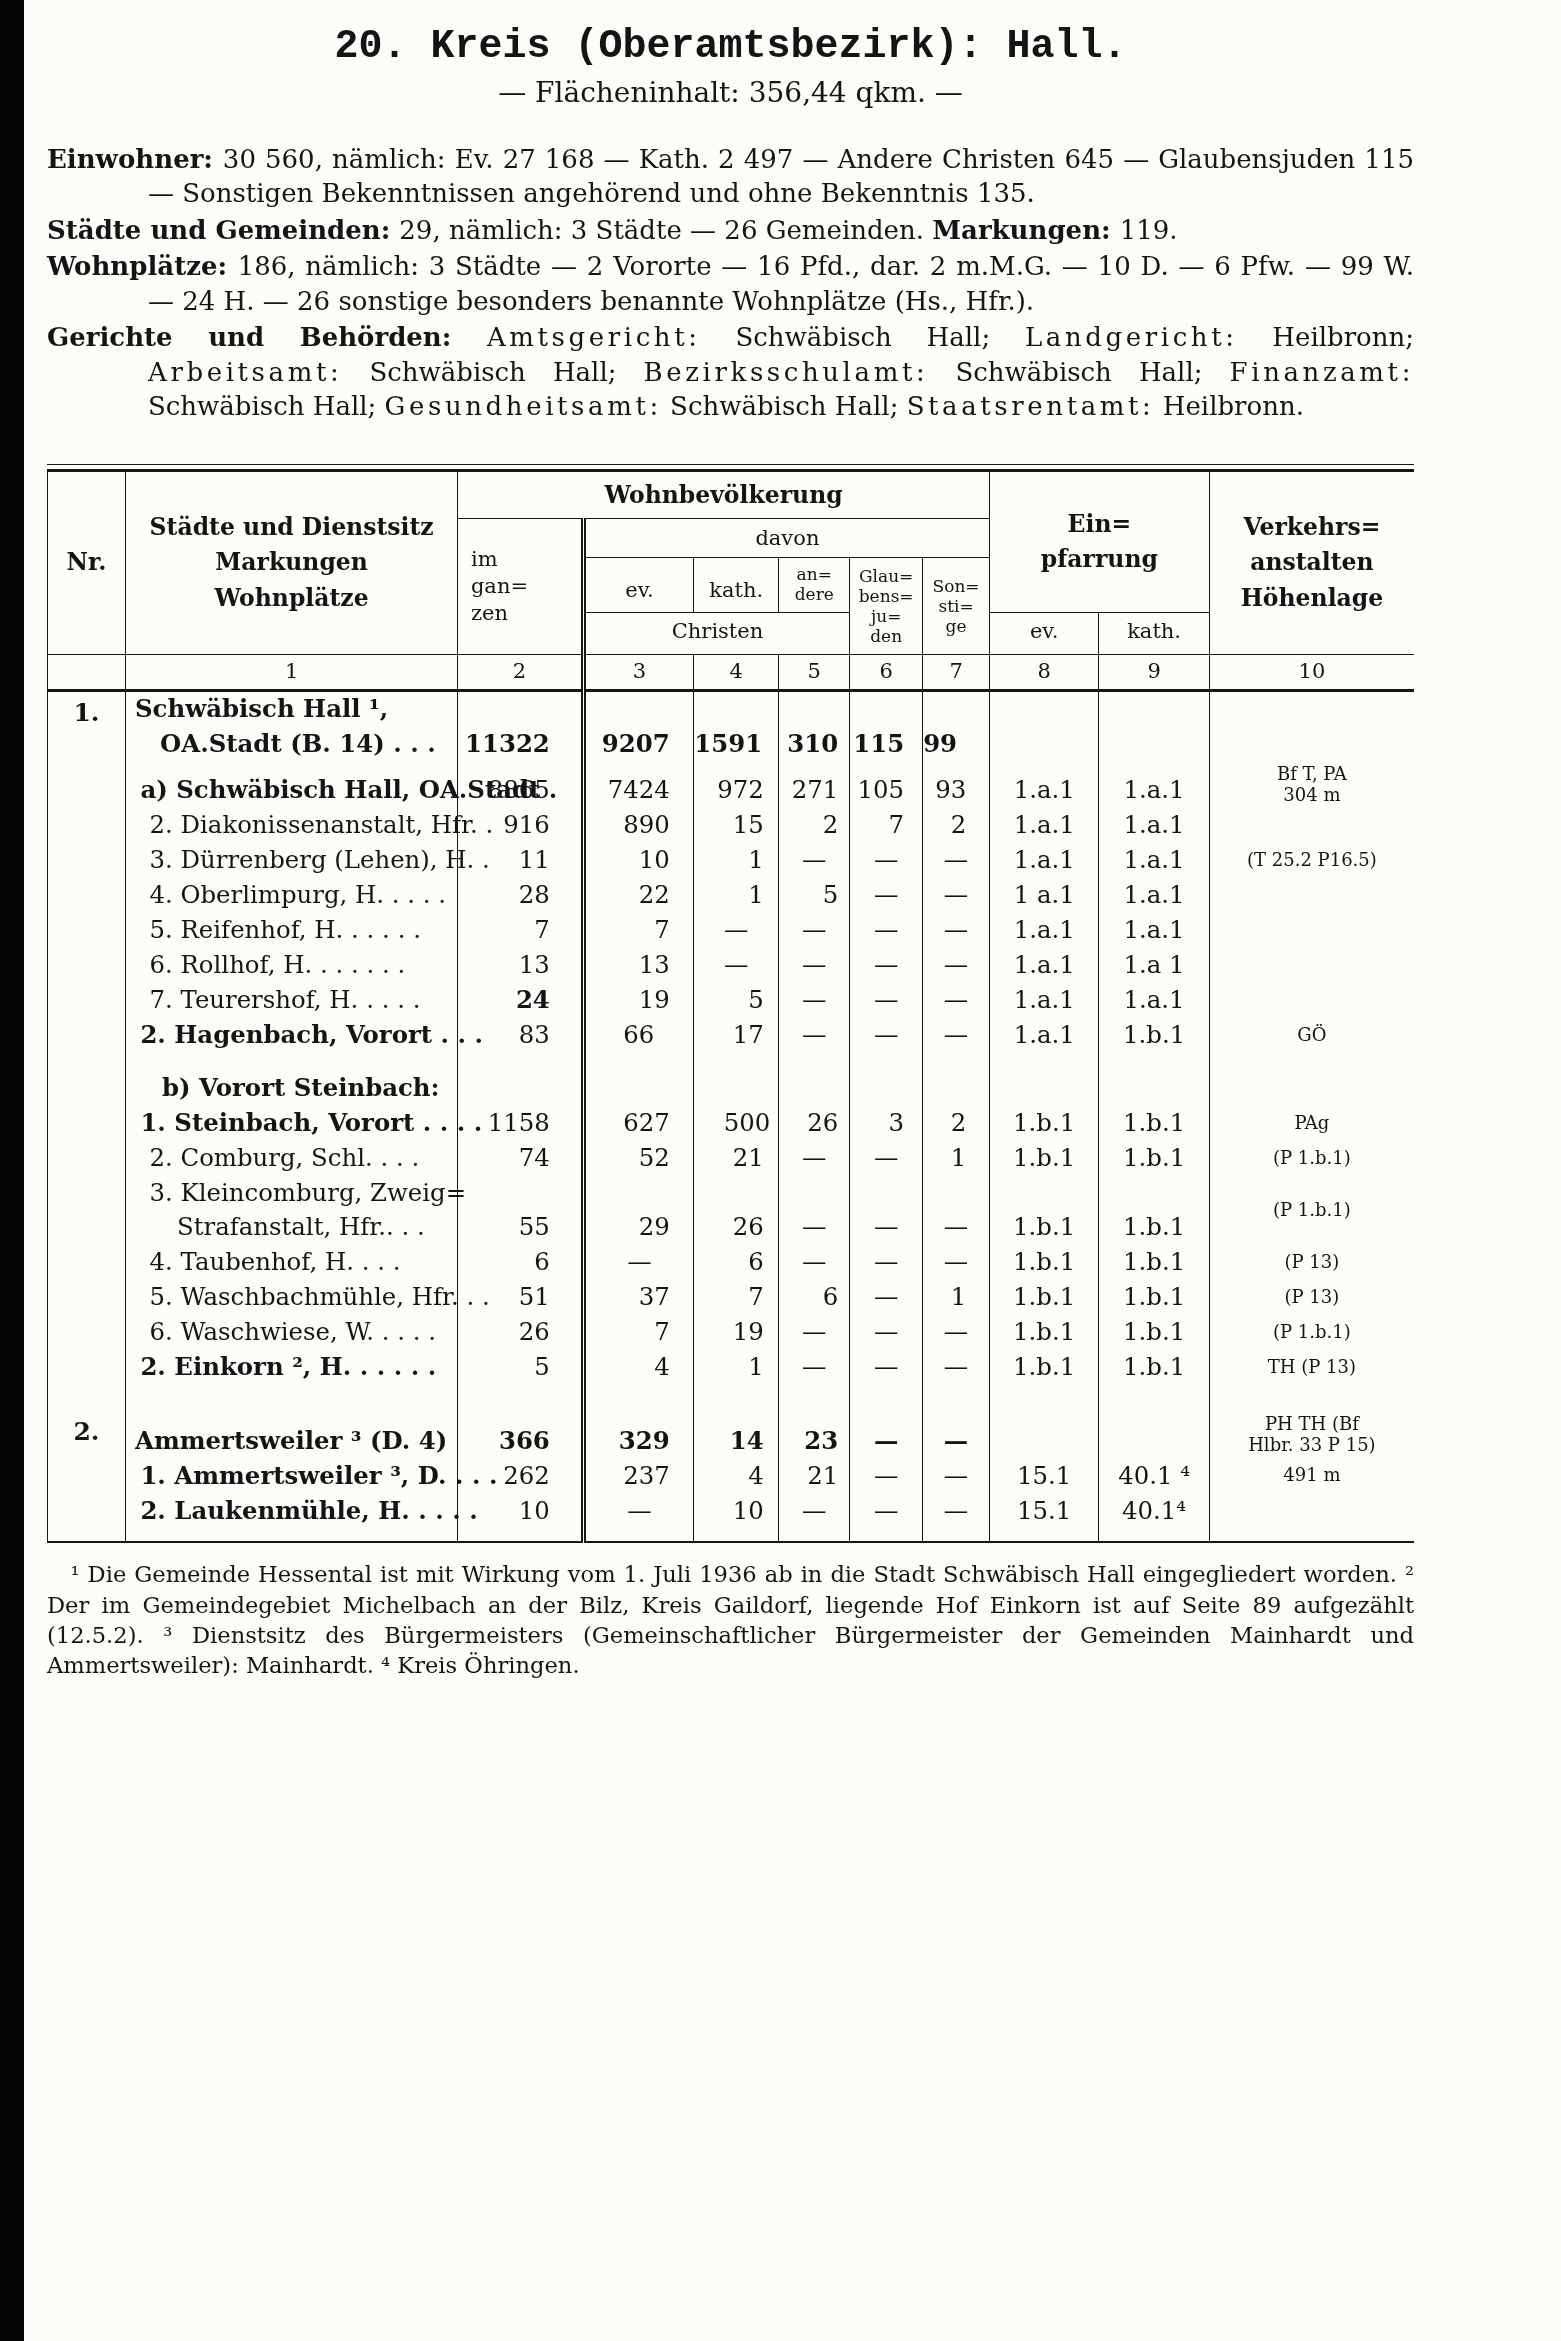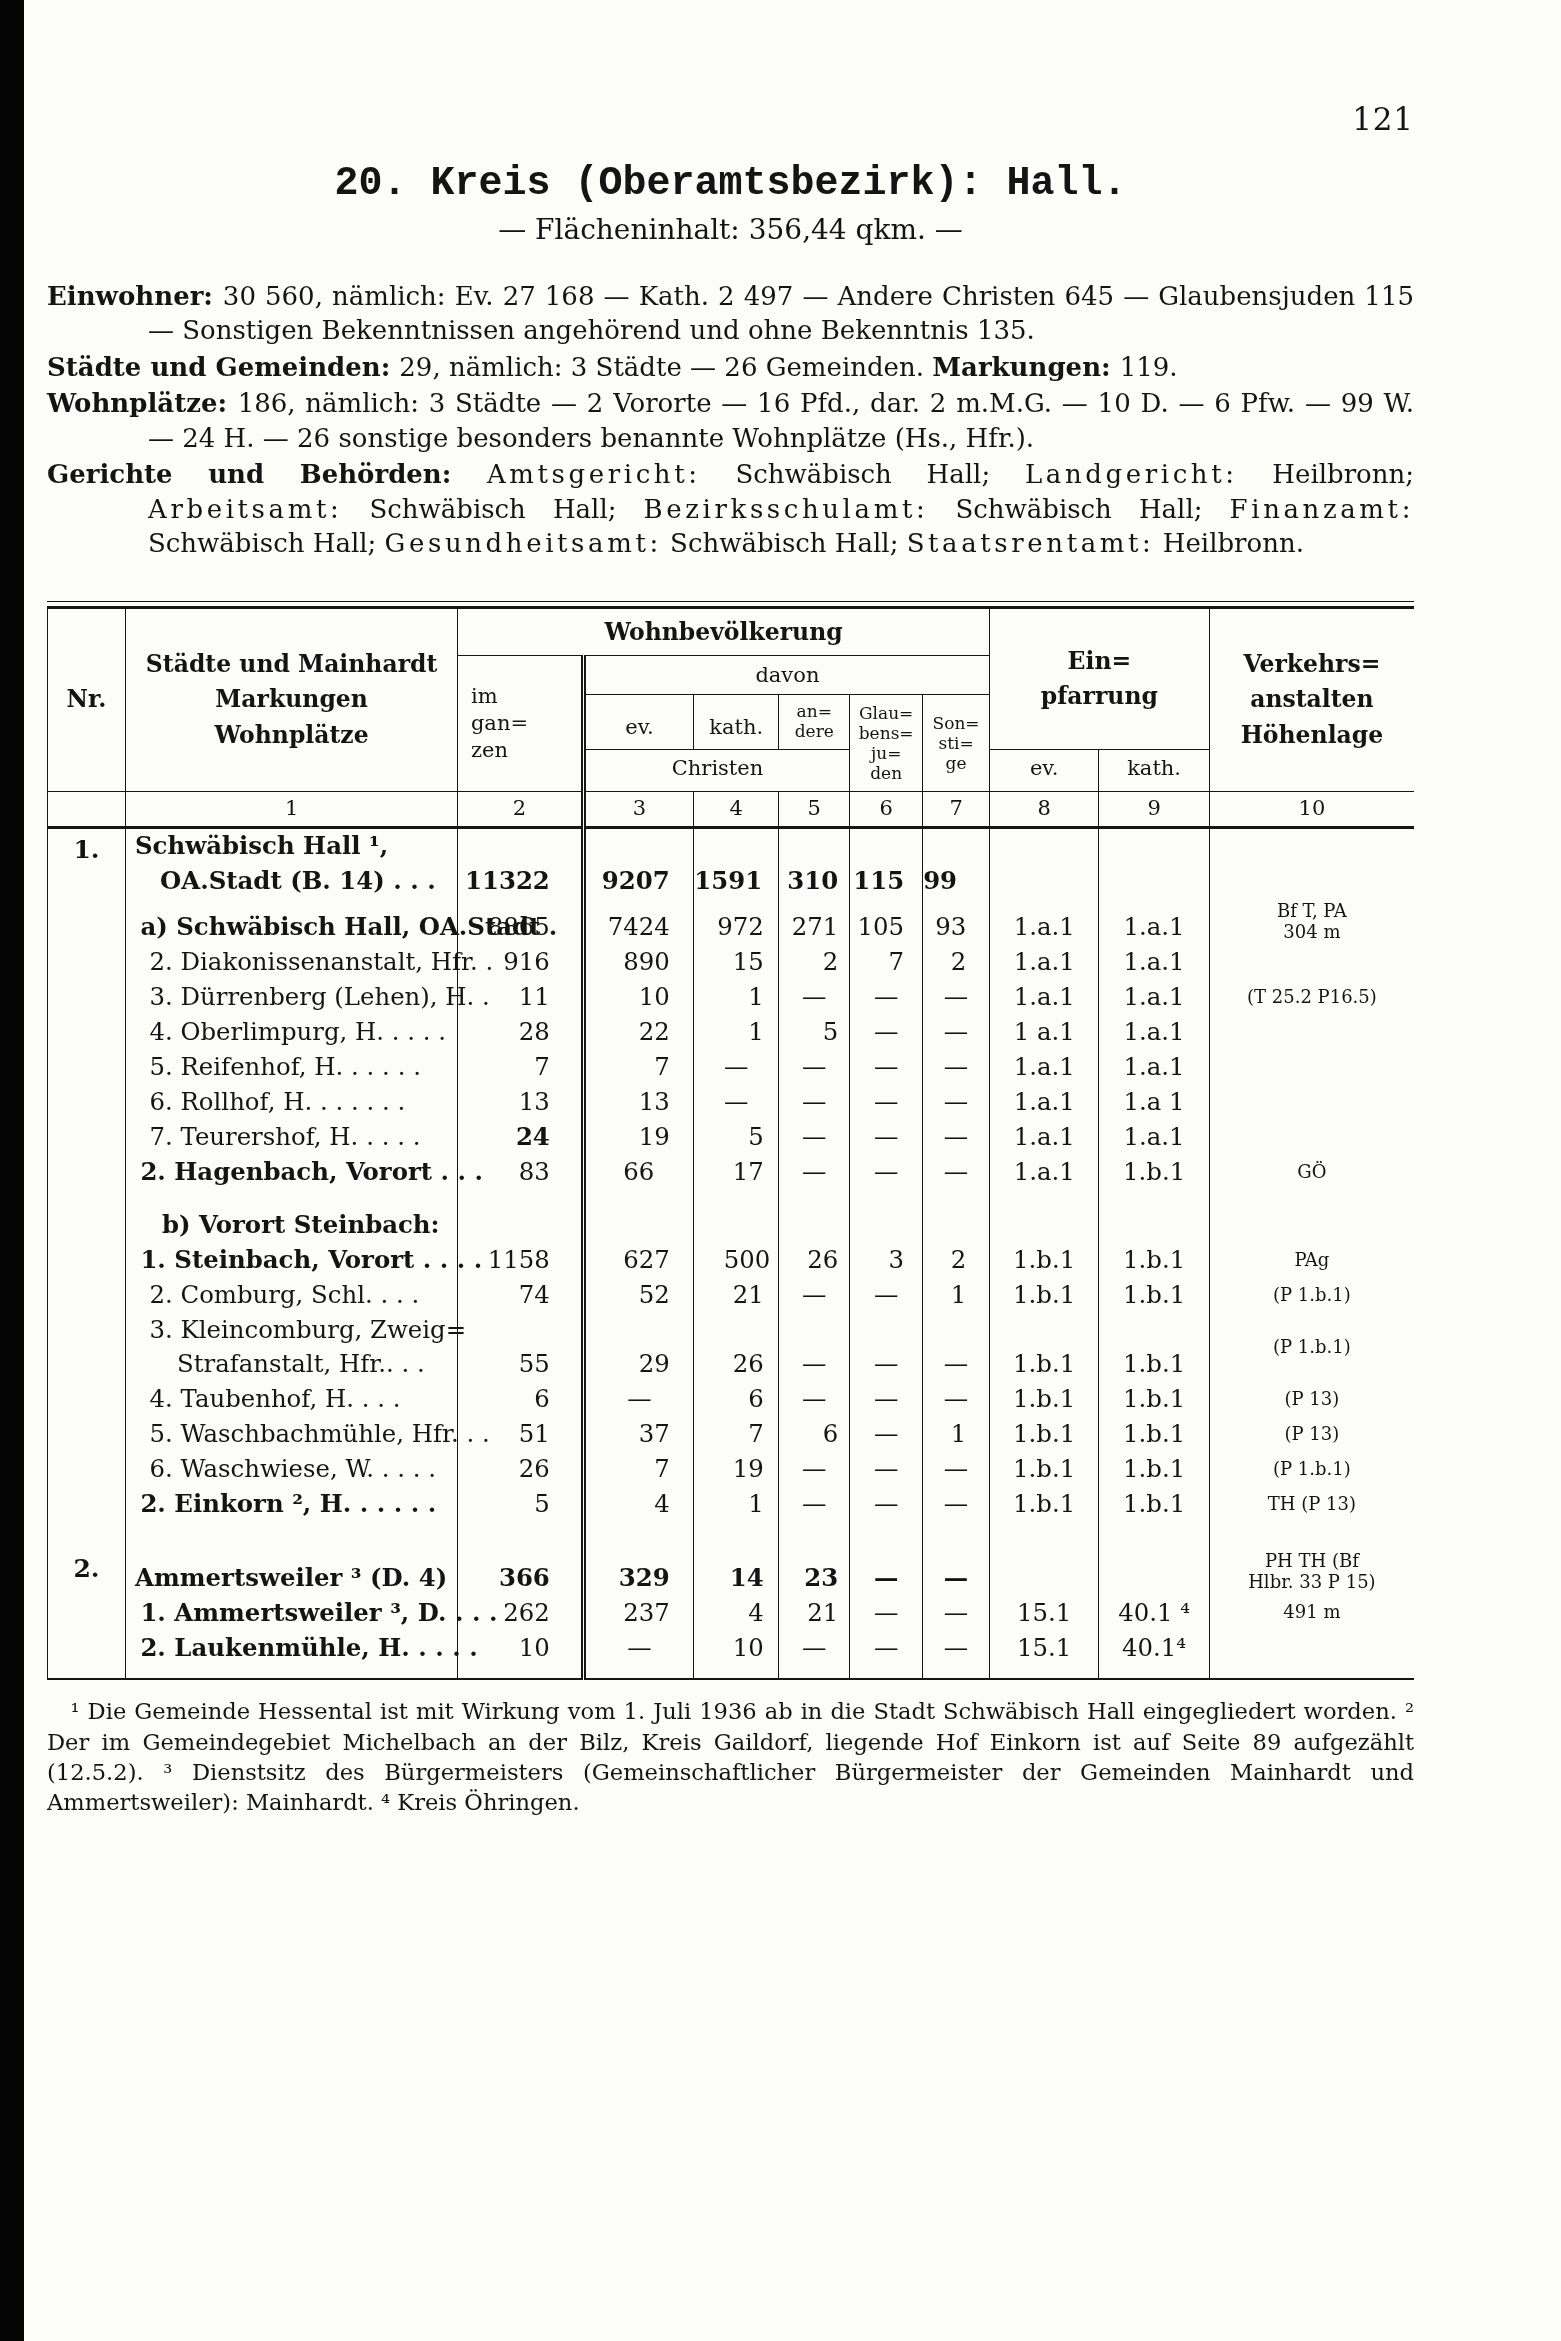--- a/index.html
+++ b/index.html
@@ -58,21 +58,20 @@
   .footnotes { margin-top:16.3px; font-size:22.6px; line-height:1.34;
                text-align:justify; text-indent:23.5px; }
 </style>
 </head>
 <body>
 
 <div class="page">
   <div class="scan-edge"></div>
   <div class="content">
 
-    <div class="pagenum">121</div>
     <div class="title">20. Kreis (Oberamtsbezirk): Hall.</div>
     <div class="subtitle">— Flächeninhalt: 356,44 qkm. —</div>
 
     <div class="para"><span class="b">Einwohner: </span><span>30 560, nämlich: Ev. 27 168 — Kath. 2 497 — Andere Christen 645 — Glaubensjuden 115 — Sonstigen Bekenntnissen angehörend und ohne Bekenntnis 135.</span></div>
     <div class="para"><span class="b">Städte und Gemeinden: </span><span>29, nämlich: 3 Städte — 26 Gemeinden. </span><span class="b">Markungen: </span><span>119.</span></div>
     <div class="para"><span class="b">Wohnplätze: </span><span>186, nämlich: 3 Städte — 2 Vororte — 16 Pfd., dar. 2 m.M.G. — 10 D. — 6 Pfw. — 99 W. — 24 H. — 26 sonstige besonders benannte Wohnplätze (Hs., Hfr.).</span></div>
     <div class="para"><span class="b">Gerichte und Behörden: </span><span class="sp">Amtsgericht:</span><span> Schwäbisch Hall; </span><span class="sp">Landgericht:</span><span> Heilbronn; </span><span class="sp">Arbeitsamt:</span><span> Schwäbisch Hall; </span><span class="sp">Bezirksschulamt:</span><span> Schwäbisch Hall; </span><span class="sp">Finanzamt:</span><span> Schwäbisch Hall; </span><span class="sp">Gesundheitsamt:</span><span> Schwäbisch Hall; </span><span class="sp">Staatsrentamt:</span><span> Heilbronn.</span></div>
 
     <div class="tablewrap">
       <table>
@@ -85,21 +84,21 @@
             <col style="width:70px">
           <col style="width:72px">
             <col style="width:66px">
             <col style="width:108px">
           <col style="width:109px">
             <col style="width:202px">
         </colgroup>
         <thead>
           <tr>
             <th class="c-nr thb mid" rowspan="4">Nr.</th>
-            <th class="c-name thb mid pre" rowspan="4">Städte und Mainhardt
+            <th class="c-name thb mid pre" rowspan="4">Städte und Dienstsitz
 Markungen
 Wohnplätze</th>
             <th class="c-v0 thb hbb" colspan="6">Wohnbevölkerung</th>
             <th class="c-epf thb mid pre hbb" colspan="2" rowspan="3">Ein=
 pfarrung</th>
             <th class="c-note thb mid pre" rowspan="4">Verkehrs=
 anstalten
 Höhenlage</th>
           </tr>
           <tr>

